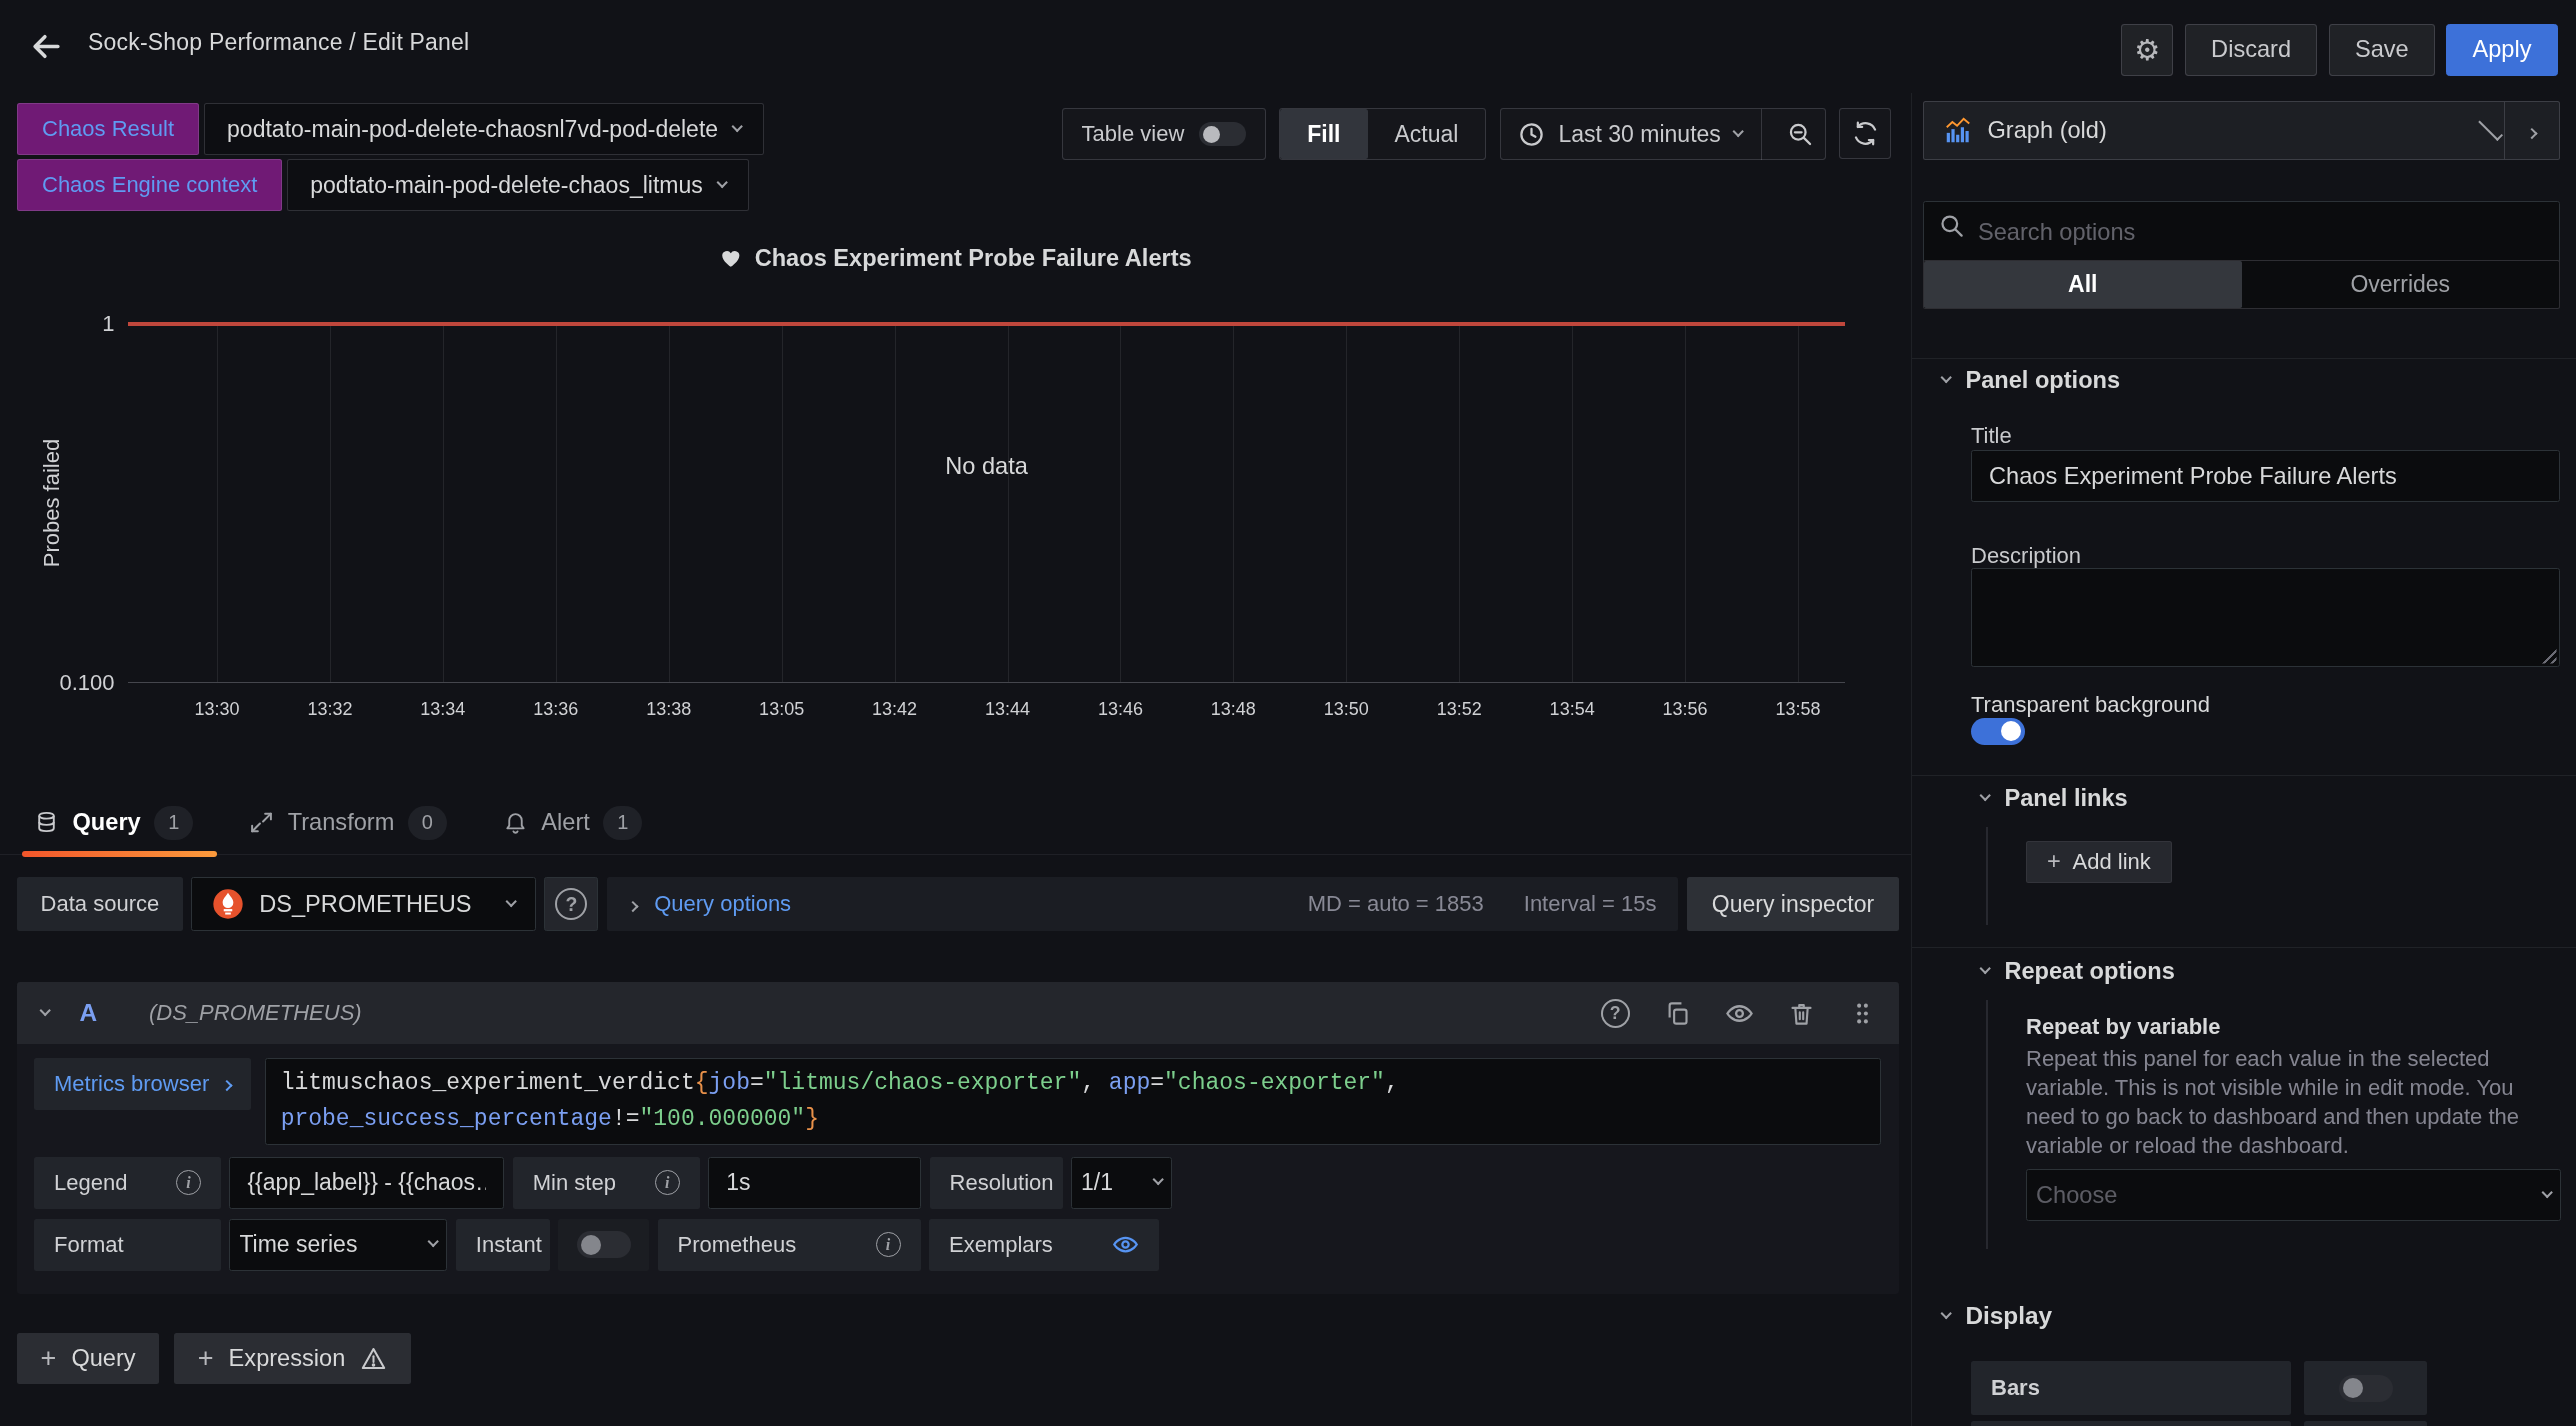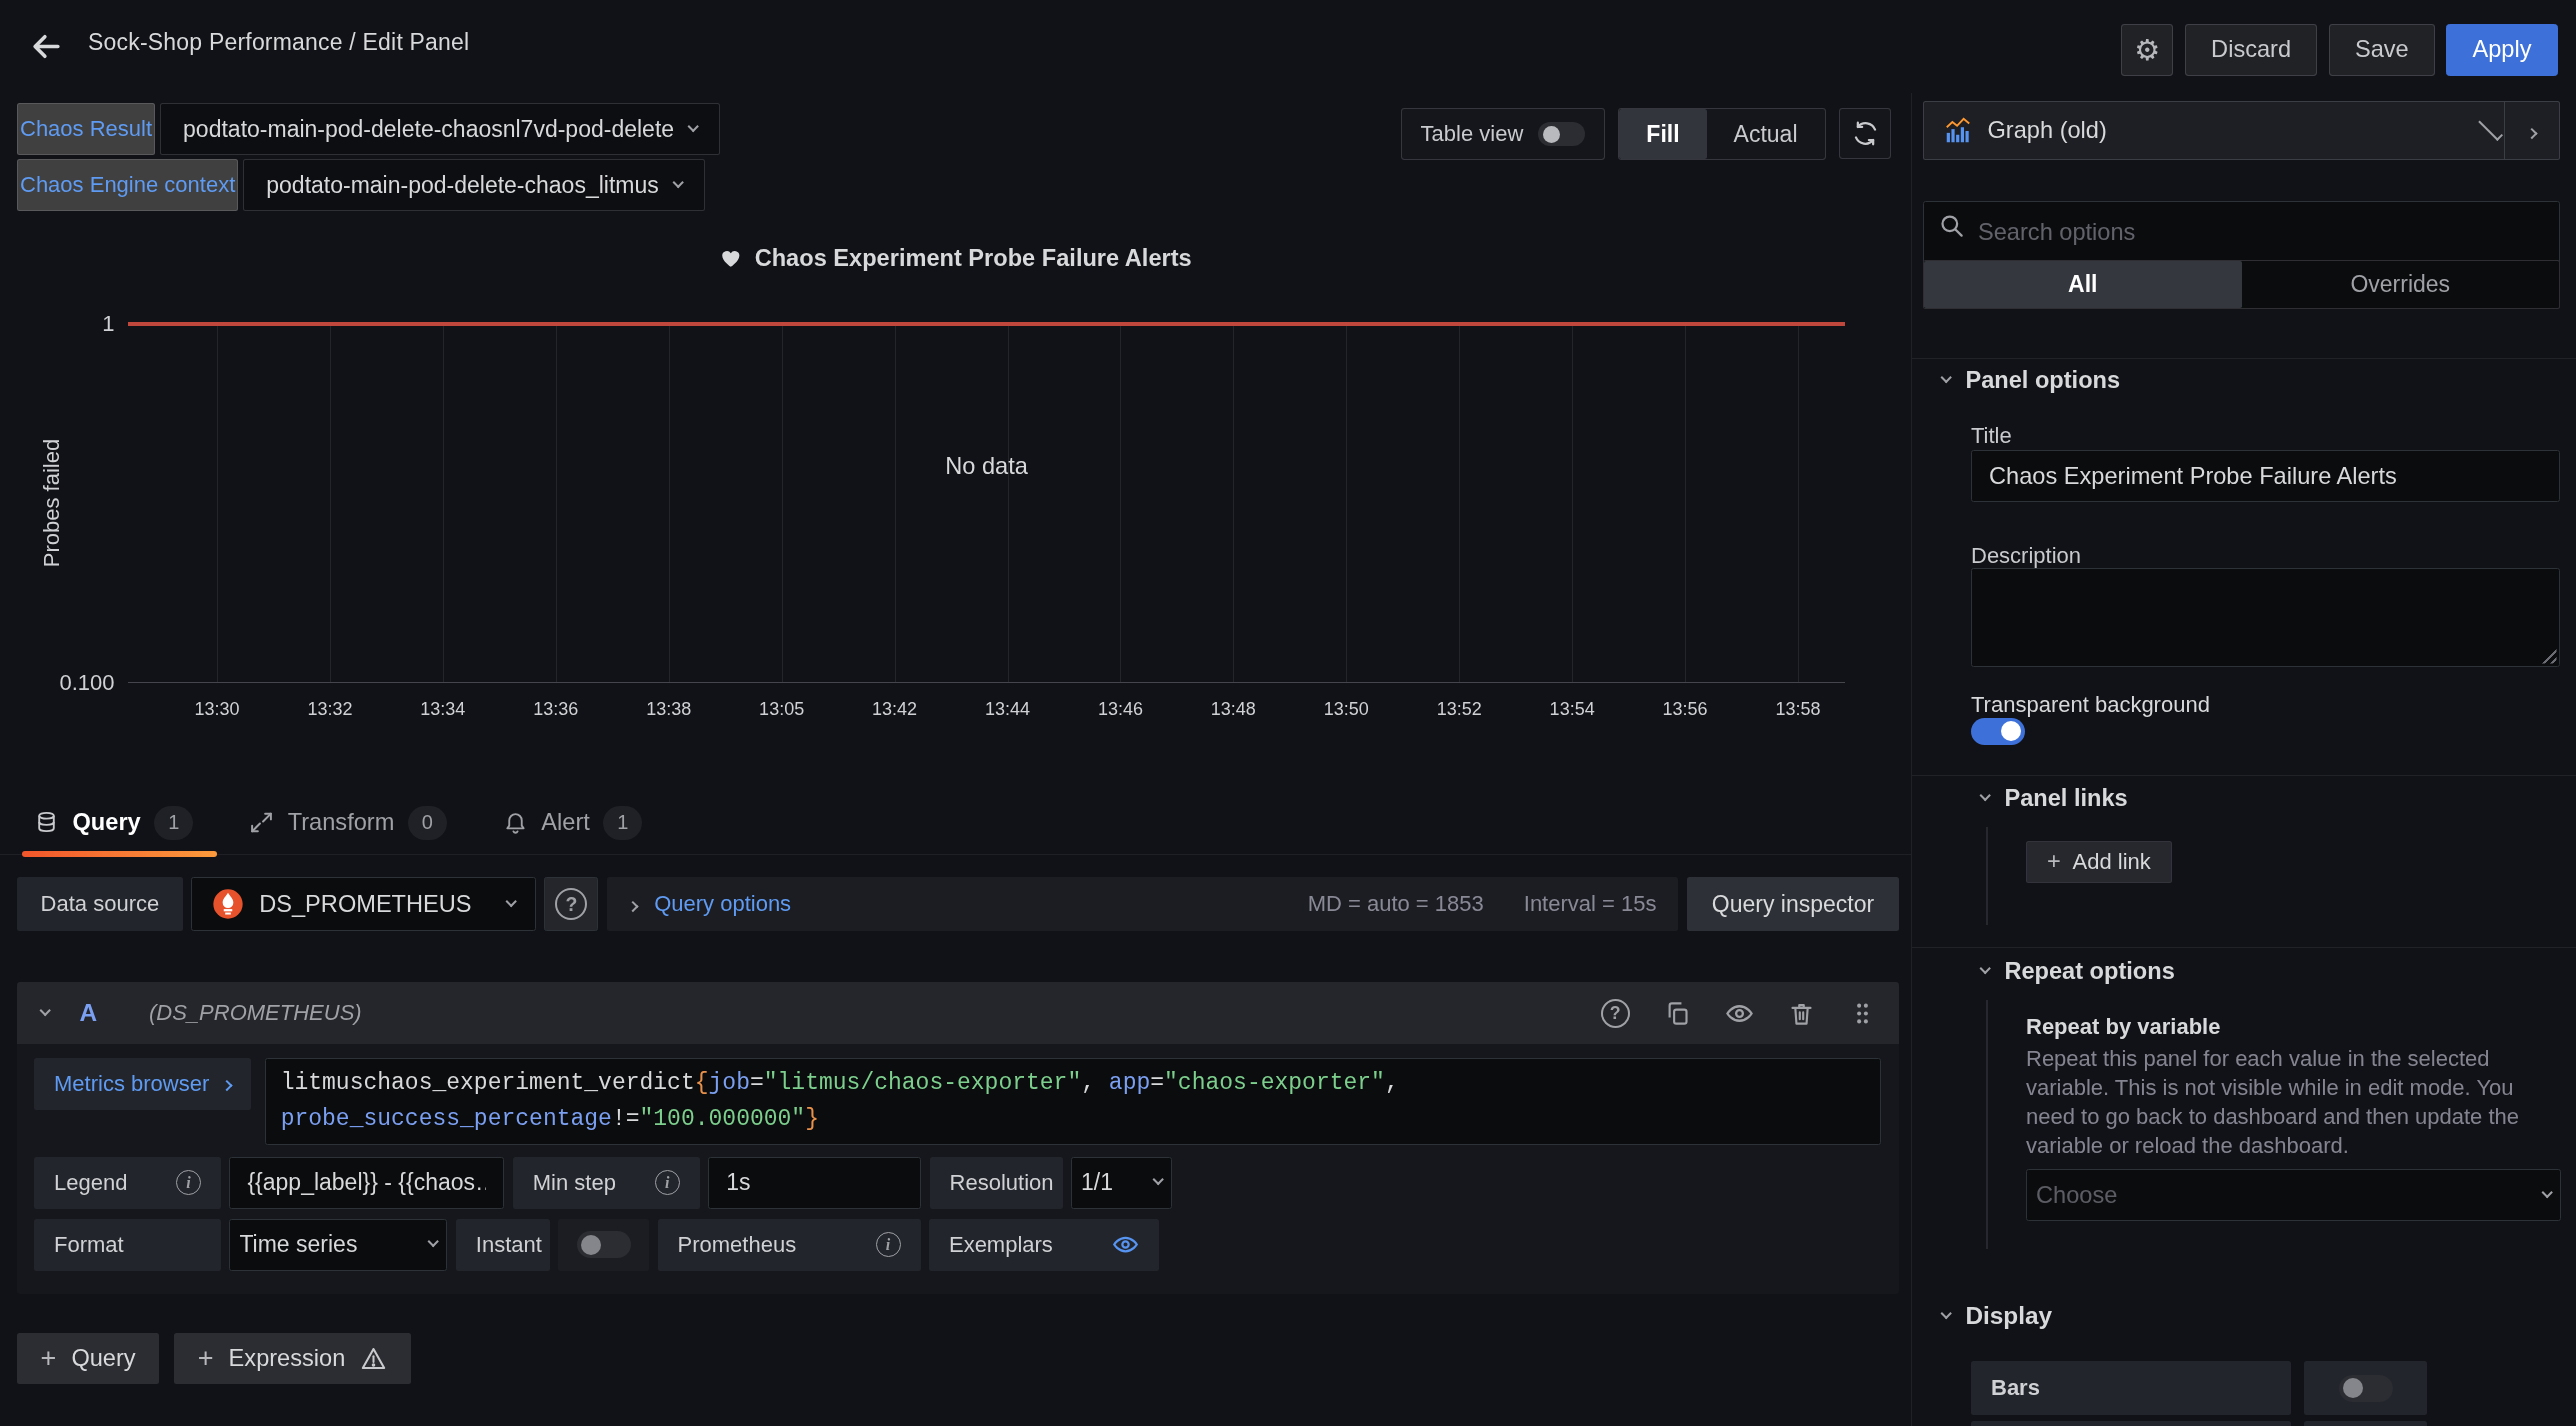--- a/index.html
+++ b/index.html
@@ -31,22 +31,22 @@
          display:flex; align-items:center; justify-content:center; padding:0 25px;
          font-size:23.6px; font-weight:500; color:#c9cacd; cursor:pointer; }
   .btn.icon-only { width:52px; padding:0; font-size:29px; color:#b7b8bc; }
   .btn.primary { background:var(--bluebtn); border-color:var(--bluebtn); color:#fff; }
 
   
   .main { position:absolute; left:0; top:0; width:1911px; height:1426px; }
 
   .vars { position:absolute; left:17px; top:103px; display:flex; flex-direction:column; gap:4.2px; }
   .var-row { display:flex; gap:5px; height:52px; }
-  .var-label { border:0.8px solid var(--border); border-radius:2.5px; background:#404040;
-               display:flex; align-items:center; padding:0 2px; color:var(--blue);
+  .var-label { border:0.8px solid var(--border); border-radius:2.5px; background:#701a75;
+               display:flex; align-items:center; padding:0 24px; color:var(--blue);
                font-size:22px; font-weight:500; }
   .var-value { border:0.8px solid var(--border); border-radius:2.5px; background:#0d0e12;
                display:flex; align-items:center; gap:15px; padding:0 22px;
                font-size:23px; color:var(--text); cursor:pointer; }
 
   .viewbar { position:absolute; top:108px; right:20px; height:50px; display:flex; gap:13.5px; }
   .group { border:0.8px solid var(--border); border-radius:3.4px; height:52px; display:flex;
            align-items:center; background:#15161b; }
   .tableview { gap:15px; padding:0 18.5px; font-size:22px; color:#c9cacd; }
   .seg2 { overflow:hidden; }
@@ -233,20 +233,35 @@
     <div class="group tableview">
       <span>Table view</span>
       <div class="switch sm">
           <div class="knob"></div>
         </div>
     </div>
     <div class="group seg2">
       <div class="seg active">Fill</div>
       <div class="seg">Actual</div>
     </div>
+    <div class="group timegroup">
+      <svg class="ic" viewBox="0 0 24 24" width="27" height="27" fill="none" stroke="#c9cacd" stroke-width="2">
+          <circle cx="12" cy="12" r="9"></circle>
+          <path d="M12 7v5l3.5 2" stroke-linecap="round"></path>
+        </svg>
+      <span>Last 30 minutes</span>
+      <span class="cv sm"></span>
+      <div class="tg-div"></div>
+      <div class="iconbtn">
+        <svg class="ic" viewBox="0 0 24 24" width="27" height="27" fill="none" stroke="#c9cacd" stroke-width="2" stroke-linecap="round">
+            <circle cx="10" cy="10" r="6.5"></circle>
+            <path d="M15 15l5.5 5.5M7 10h6"></path>
+          </svg>
+      </div>
+    </div>
     <div class="group iconbtn" style="width:52px;">
       <svg class="ic" viewBox="0 0 24 24" width="27" height="27" fill="none" stroke="#c9cacd" stroke-width="2" stroke-linecap="round" stroke-linejoin="round">
           <path d="M20.5 8.5A9 9 0 0 0 5.2 6.2"></path>
           <path d="M5.2 2.4v3.8H9"></path>
           <path d="M3.5 15.5a9 9 0 0 0 15.3 2.3"></path>
           <path d="M18.8 21.6v-3.8H15"></path>
         </svg>
     </div>
   </div>
 

